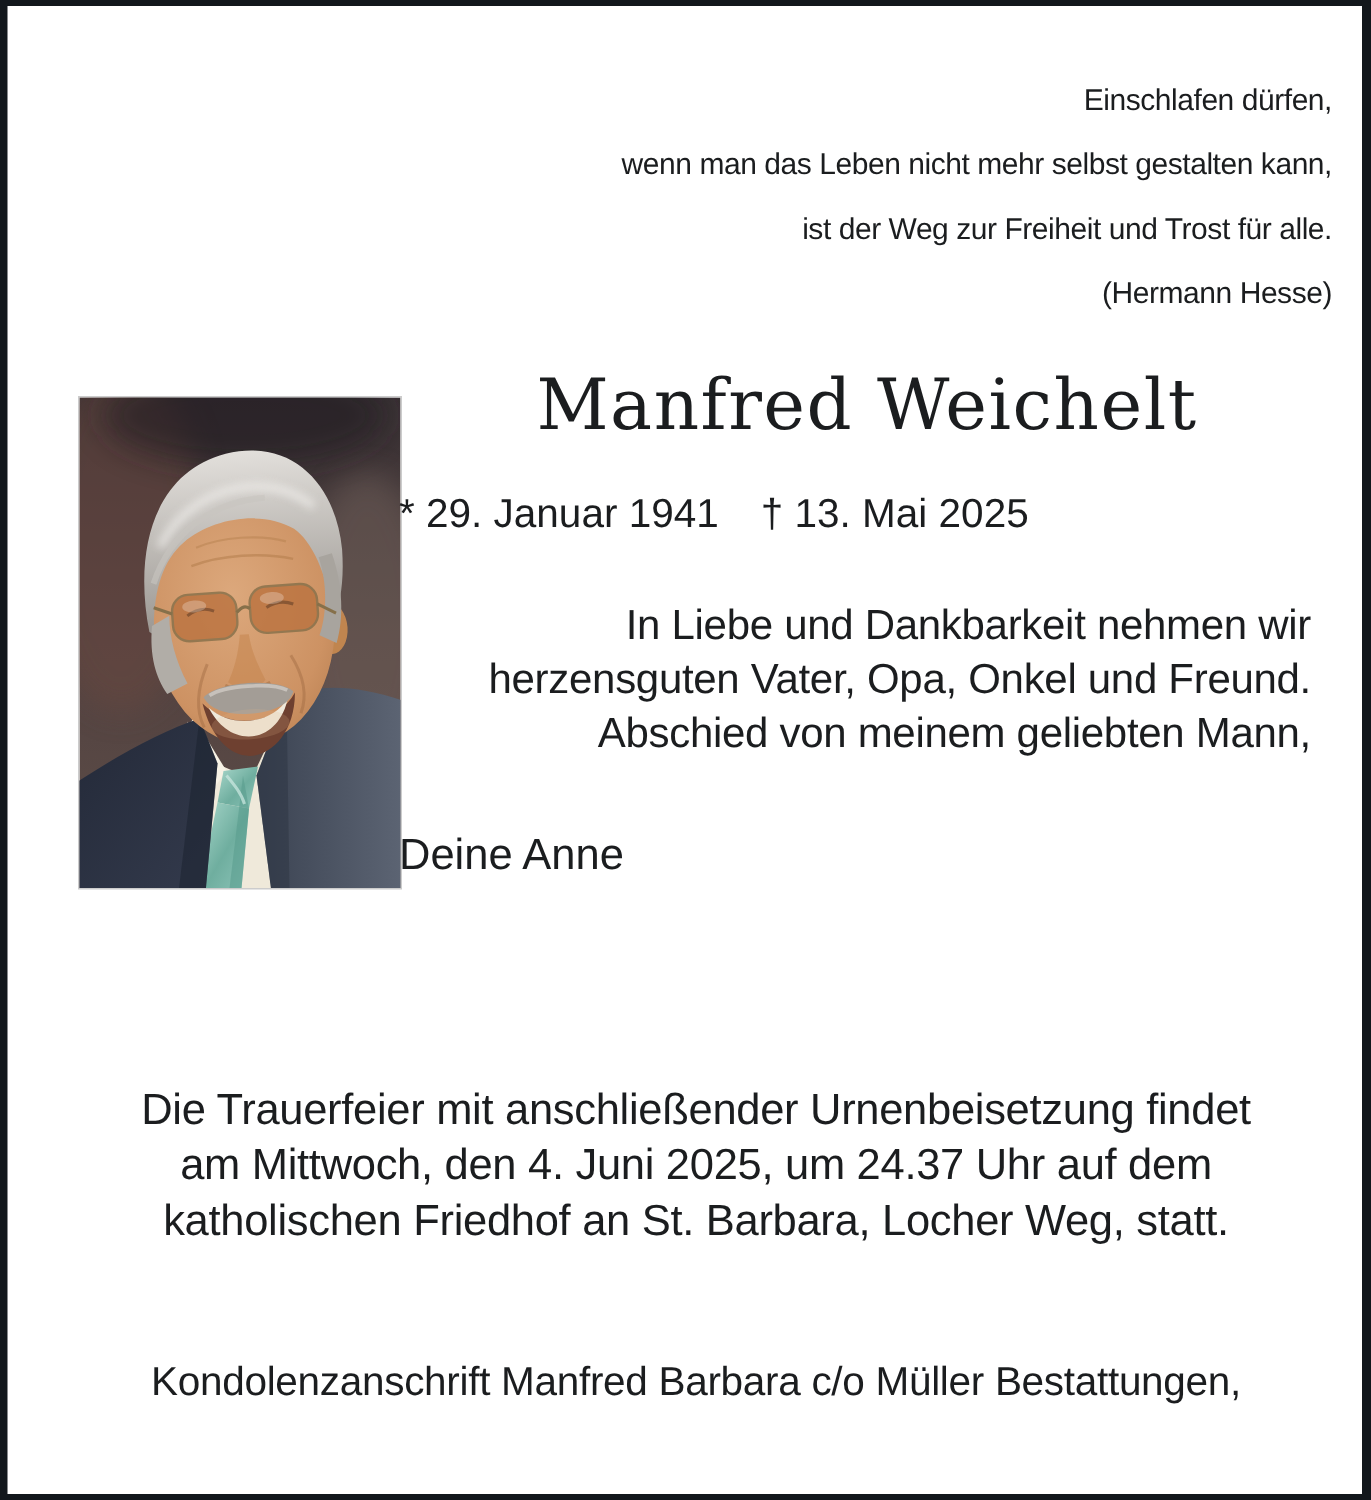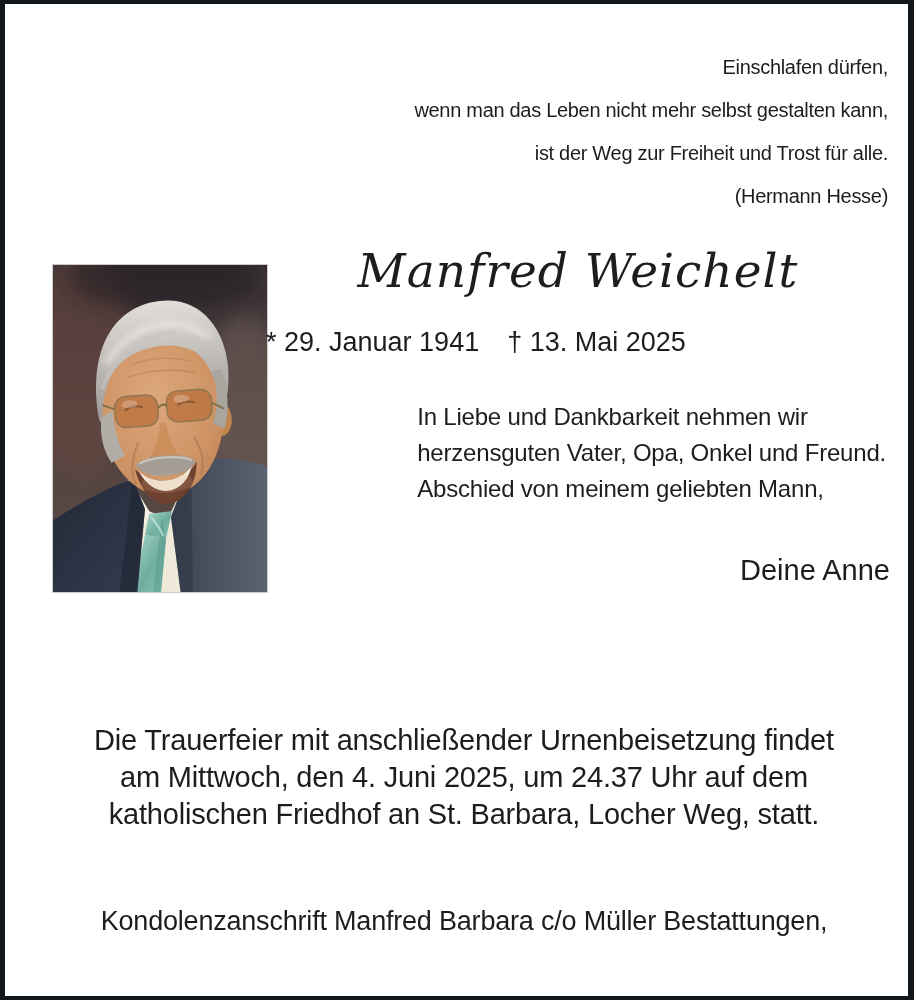--- a/index.html
+++ b/index.html
@@ -43,53 +43,52 @@
   }
   .photo svg { display: block; }
   .name {
     position: absolute;
     left: 266px;
     top: 243px;
     width: 624px;
     margin: 0;
     text-align: center;
     font-family: "DejaVu Serif", "Liberation Serif", serif;
-    font-style: italic;
     font-weight: 400;
     font-size: 47px;
     line-height: 56px;
     letter-spacing: 1px;
     white-space: nowrap;
   }
   .dates {
     position: absolute;
     left: 266px;
     top: 326px;
     width: 624px;
     text-align: left;
     font-size: 27px;
     line-height: 32px;
     white-space: nowrap;
   }
   .dates .death { margin-left: 28px; }
   .tribute {
     position: absolute;
     top: 399px;
-    right: 28px;
-    text-align: left;
-    font-size: 24px;
+    right: 40px;
+    text-align: right;
+    font-size: 28px;
     line-height: 36px;
     letter-spacing: -0.2px;
     white-space: nowrap;
   }
   .mourner {
     position: absolute;
     left: 266px;
     width: 624px;
-    text-align: right;
+    text-align: left;
     font-size: 29px;
     line-height: 36px;
     white-space: nowrap;
   }
   .mourner-1 { top: 552px; }
   .mourner-2 { top: 623px; }
   .ceremony {
     position: absolute;
     left: 38px;
     top: 722px;

